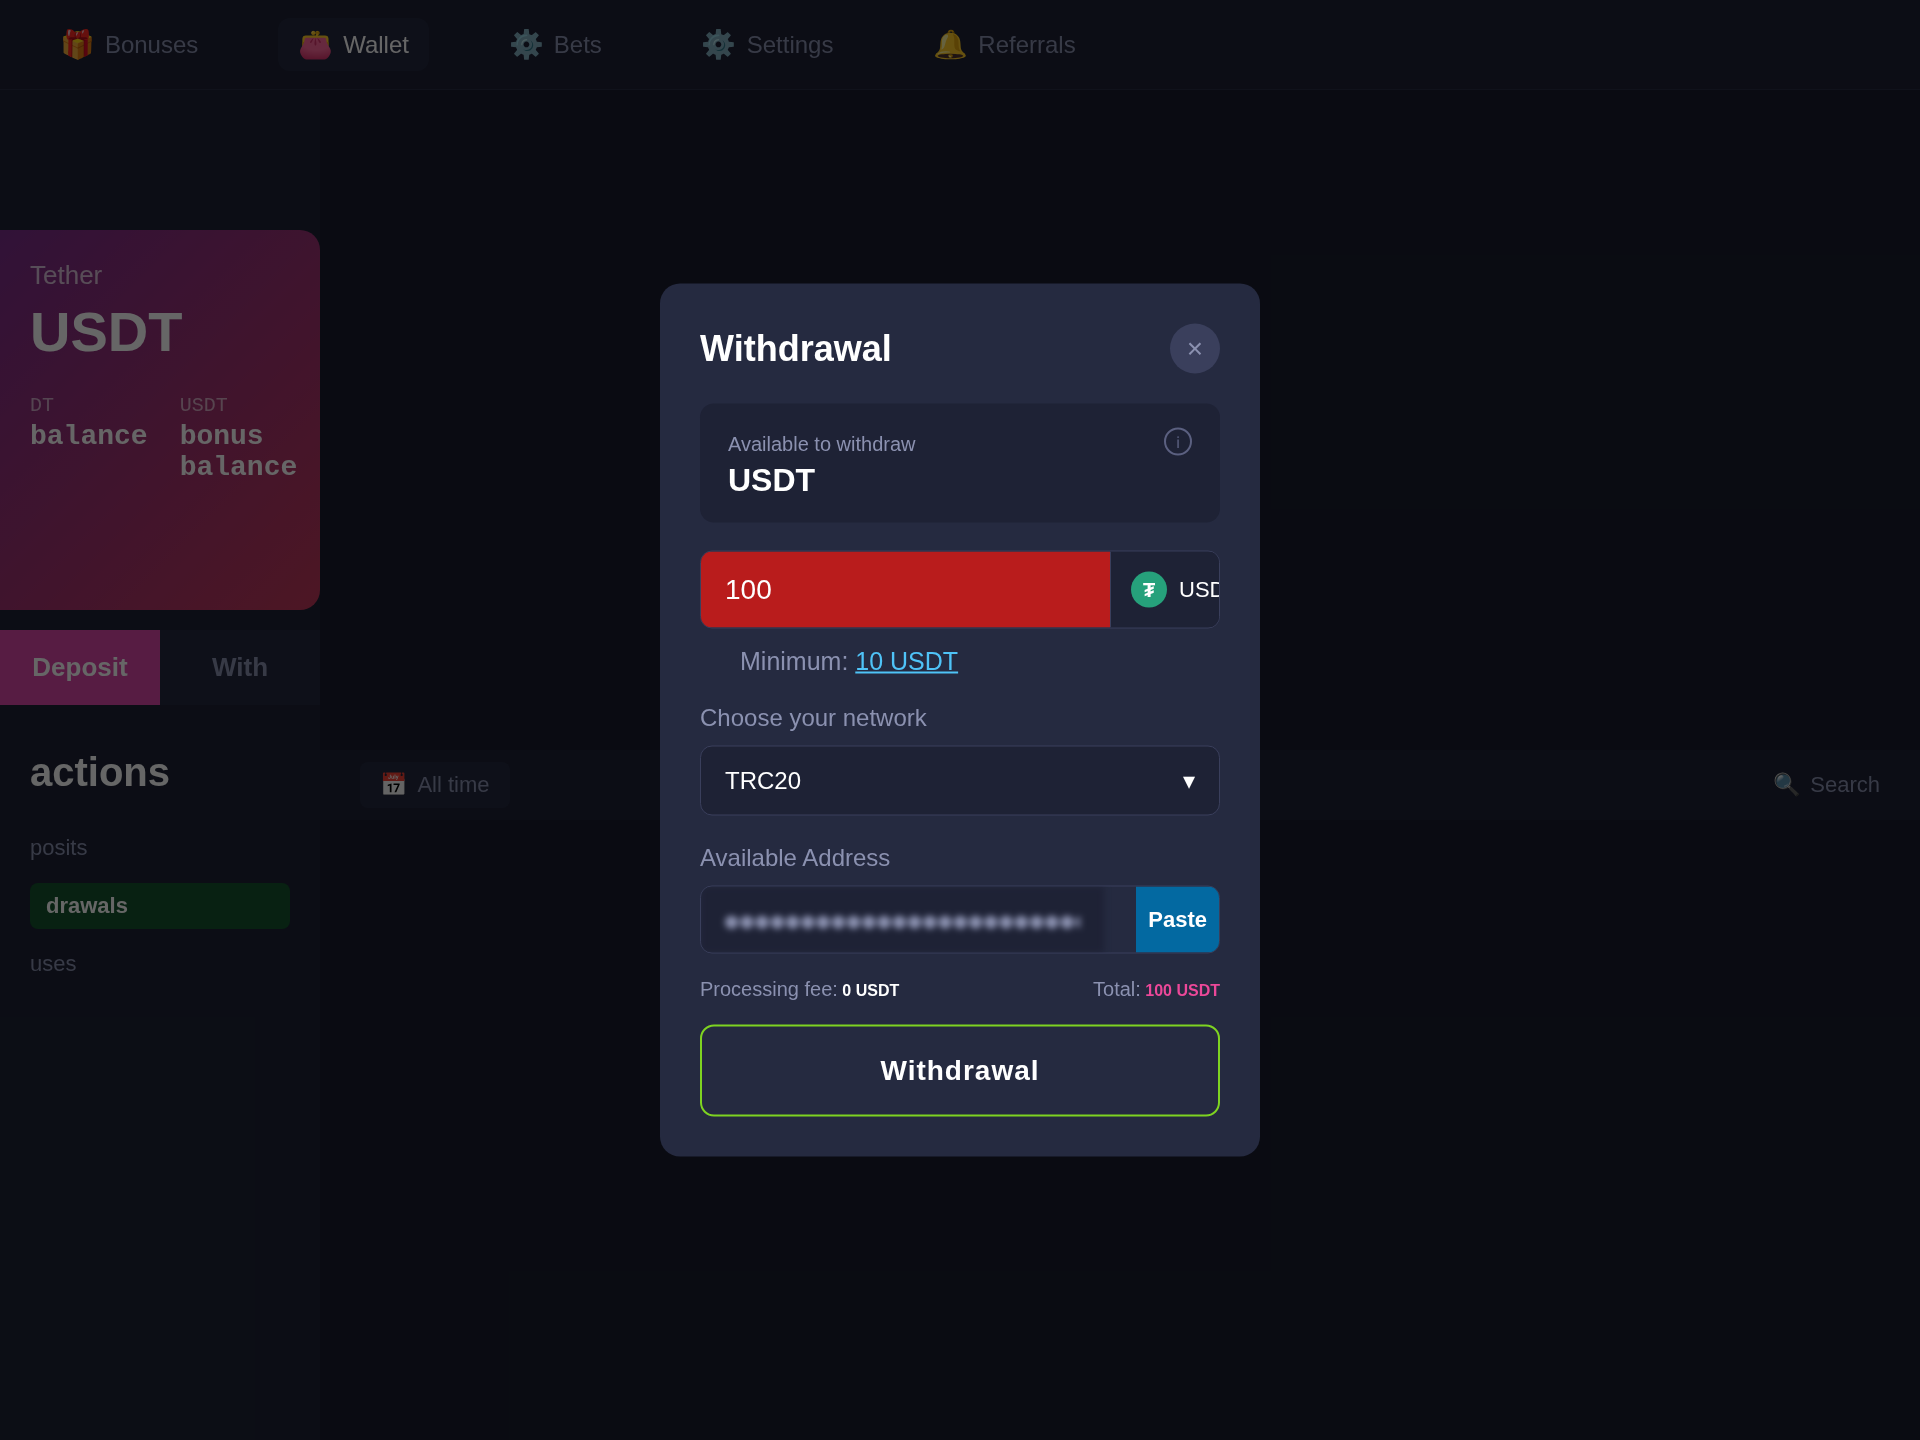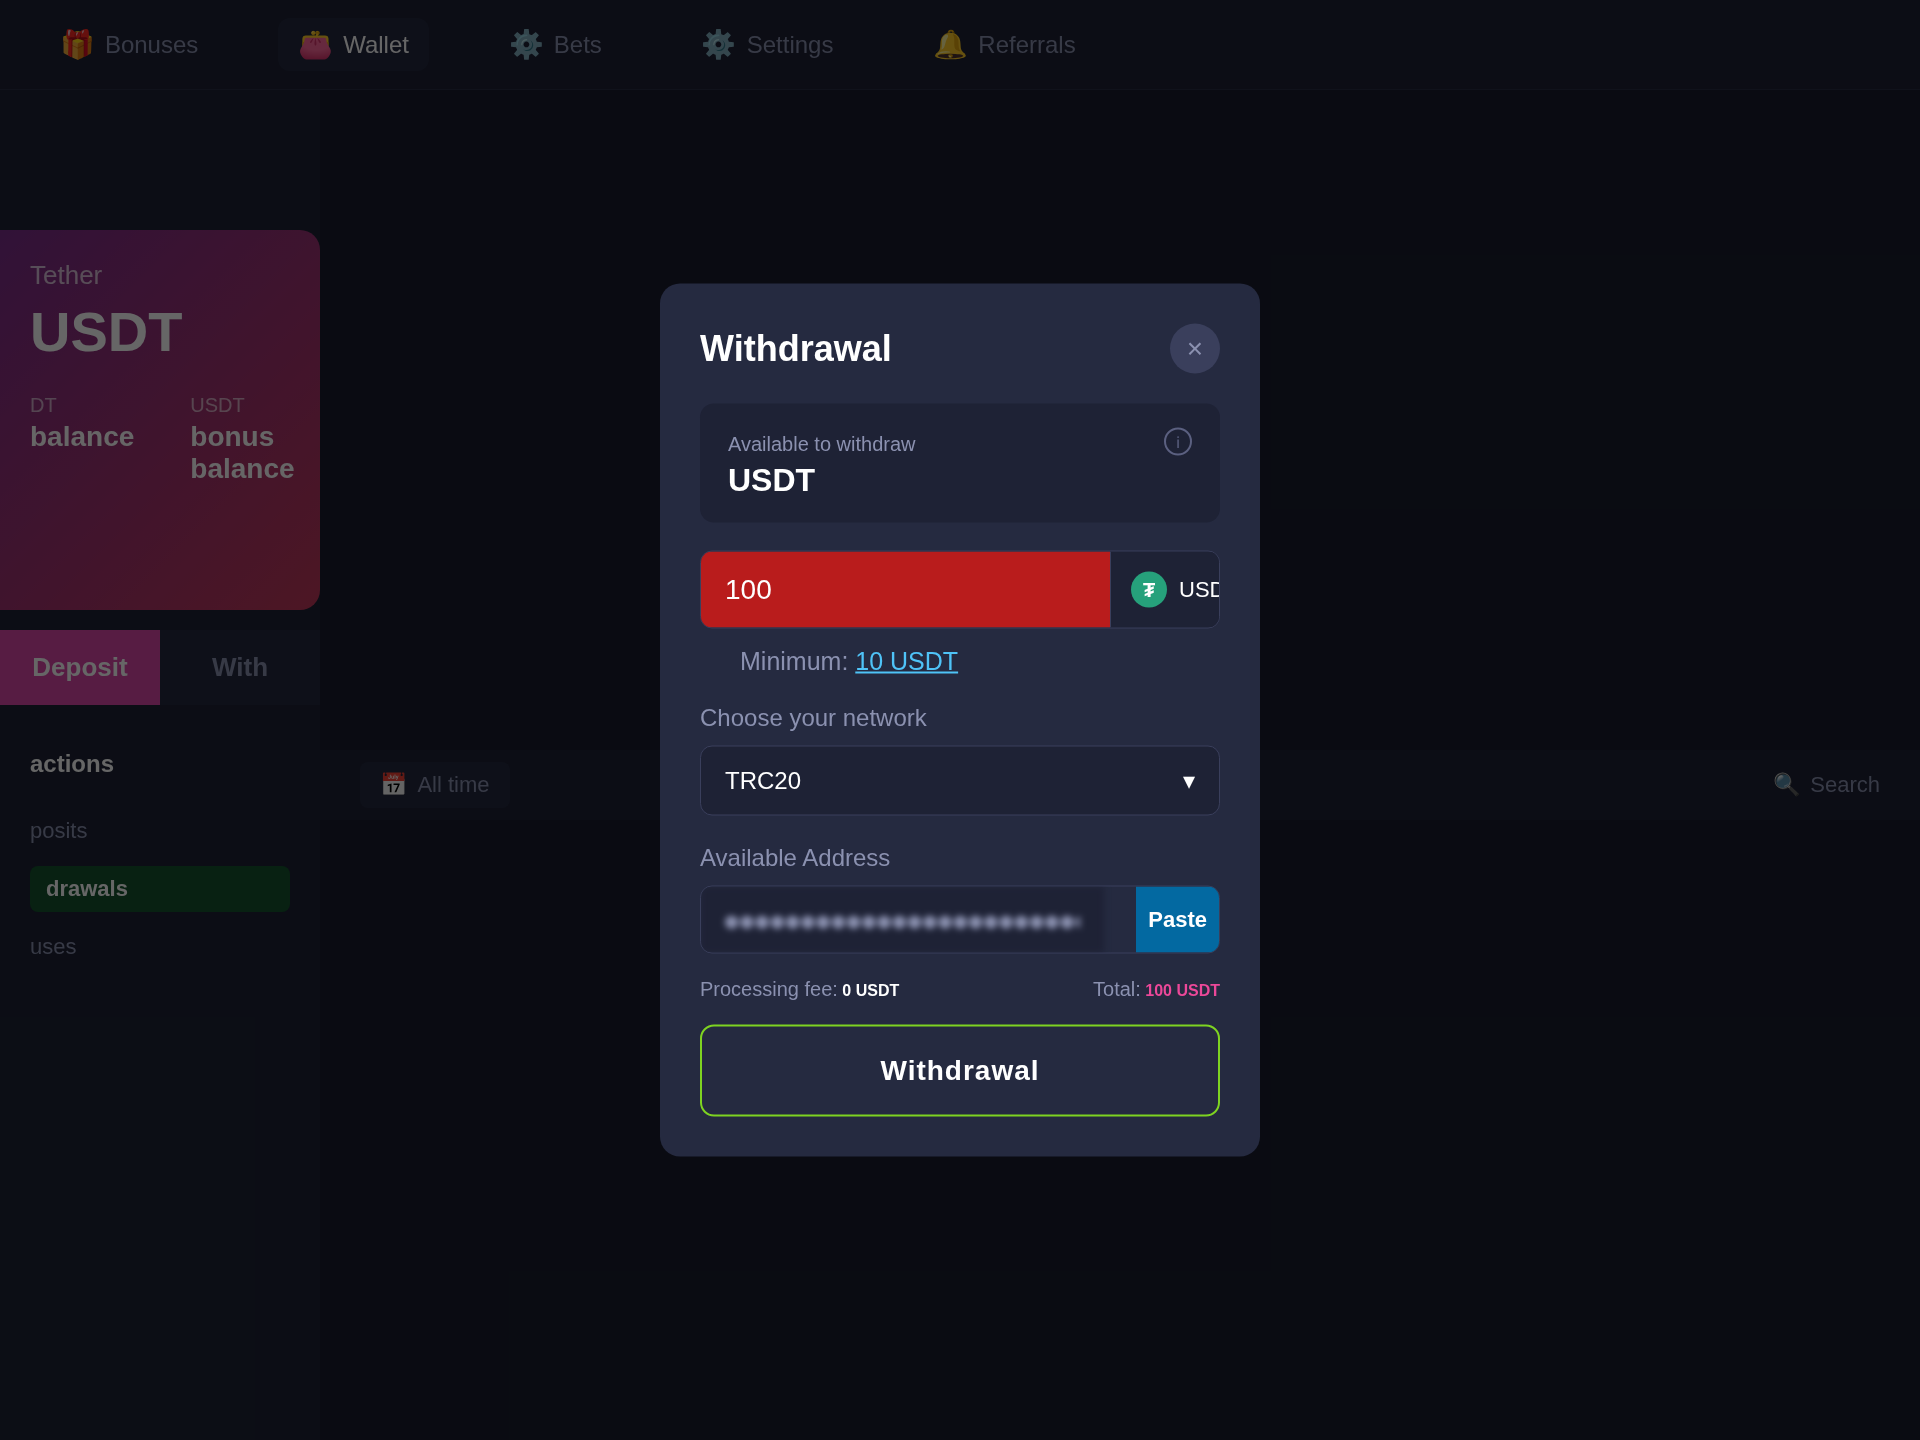--- a/index.html
+++ b/index.html
@@ -85,21 +85,22 @@
 
     .wallet-currency-code {
       color: white;
       font-size: 56px;
       font-weight: 700;
       margin-bottom: 30px;
     }
 
     .wallet-balance-row {
       display: flex;
-      gap: 56px;
+      gap: 32px;
+      font-family: Liberation Mono, monospace;
     }
 
     .wallet-balance-item label {
       color: rgba(255,255,255,0.6);
       font-size: 20px;
       display: block;
       margin-bottom: 4px;
     }
 
     .wallet-balance-item span {
@@ -145,21 +146,21 @@
     .transactions-section {
       position: absolute;
       top: 630px;
       left: 0;
       width: 320px;
       padding: 30px;
     }
 
     .transactions-title {
       color: white;
-      font-size: 24px;
+      font-size: 40px;
       font-weight: 700;
       margin-bottom: 30px;
     }
 
     .transactions-filter {
       display: flex;
       flex-direction: column;
       gap: 12px;
     }
 

